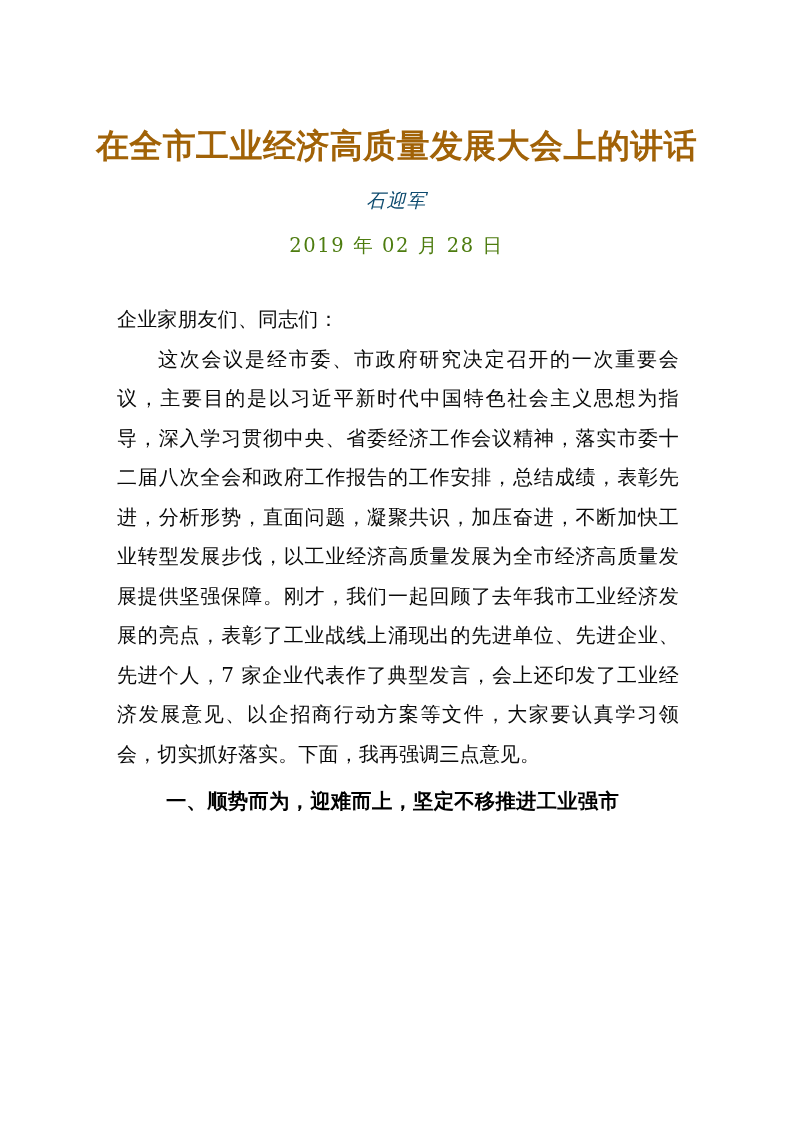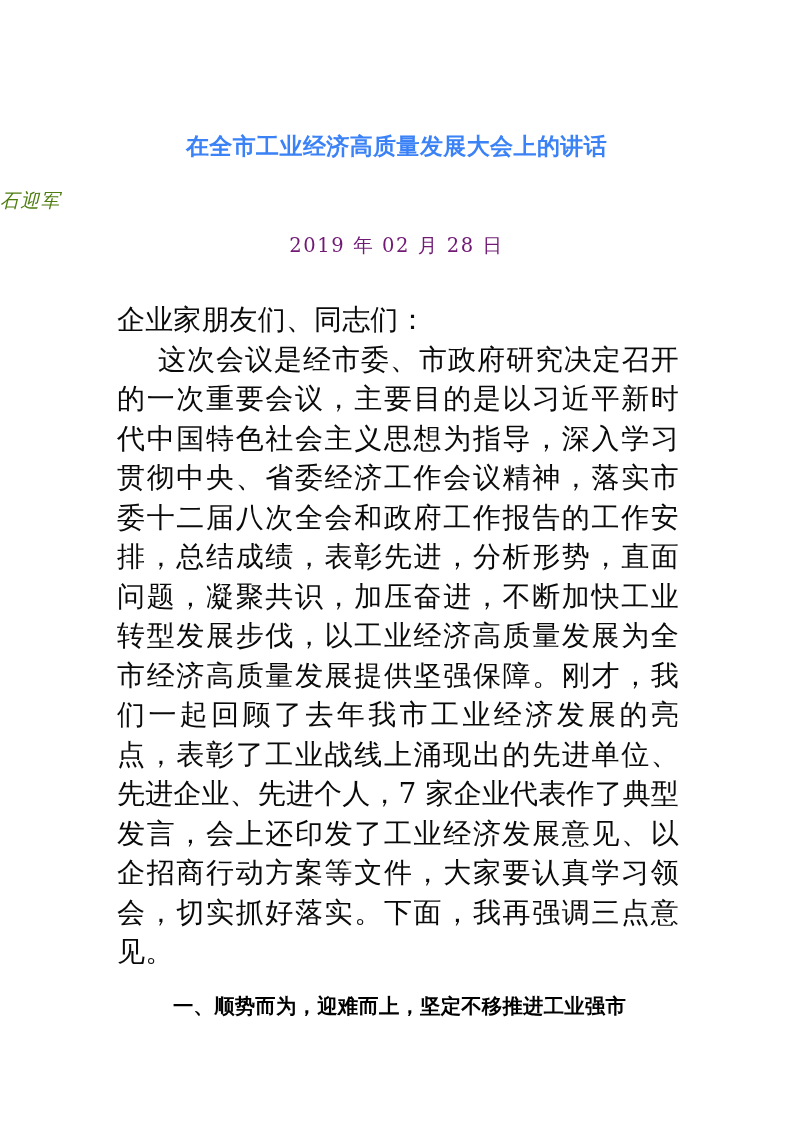--- a/index.html
+++ b/index.html
@@ -20,65 +20,65 @@
 
   
   .doc-title {
     position: absolute;
     left: 0;
     right: 0;
     top: 126px;
     text-align: center;
     font-family: "DejaVu Serif", "Liberation Serif", serif;
     font-weight: 700;
-    font-size: 23px;
+    font-size: 33px;
     line-height: 40px;
     letter-spacing: 0.4px;
-    color: #3b82f6;
+    color: #a16207;
     white-space: nowrap;
   }
 
   .doc-author {
     position: absolute;
     left: 0;
     right: 0;
     top: 186px;
-    text-align: left;
+    text-align: center;
     font-family: "DejaVu Serif", "Liberation Serif", serif;
     font-style: italic;
     font-size: 19px;
     line-height: 28px;
     letter-spacing: 1.2px;
-    color: #4d7c0f;
+    color: #0c4a6e;
   }
 
   .doc-date {
     position: absolute;
     left: 0;
     right: 0;
     top: 232px;
     text-align: center;
     font-family: "DejaVu Serif", "Liberation Serif", serif;
     font-size: 19.5px;
     line-height: 28px;
     letter-spacing: 1.6px;
-    color: #701a75;
+    color: #4d7c0f;
   }
 
   
   .body-block {
     position: absolute;
     left: 117px;
     top: 300px;
     width: 562px;
   }
 
   .para {
     font-family: "DejaVu Serif", "Liberation Serif", serif;
-    font-size: 28px;
+    font-size: 20px;
     line-height: 39.5px;
     text-align: justify;
     text-justify: inter-character;
     letter-spacing: 0.15px;
     color: #0a0a0a;
     margin: 0;
     word-break: break-all;
   }
 
   .para.salutation {
@@ -90,21 +90,21 @@
   }
 
   .heading-2 {
     font-family: "DejaVu Sans", "Liberation Sans", sans-serif;
     font-weight: 700;
     font-size: 20.4px;
     line-height: 39.5px;
     text-indent: 41px;
     letter-spacing: 0.2px;
     color: #000000;
-    margin: 15px;
+    margin: 8px;
     text-align: left;
   }
 
   
   .para.tight {
     letter-spacing: -0.1px;
   }
 </style>
 </head>
 <body>

